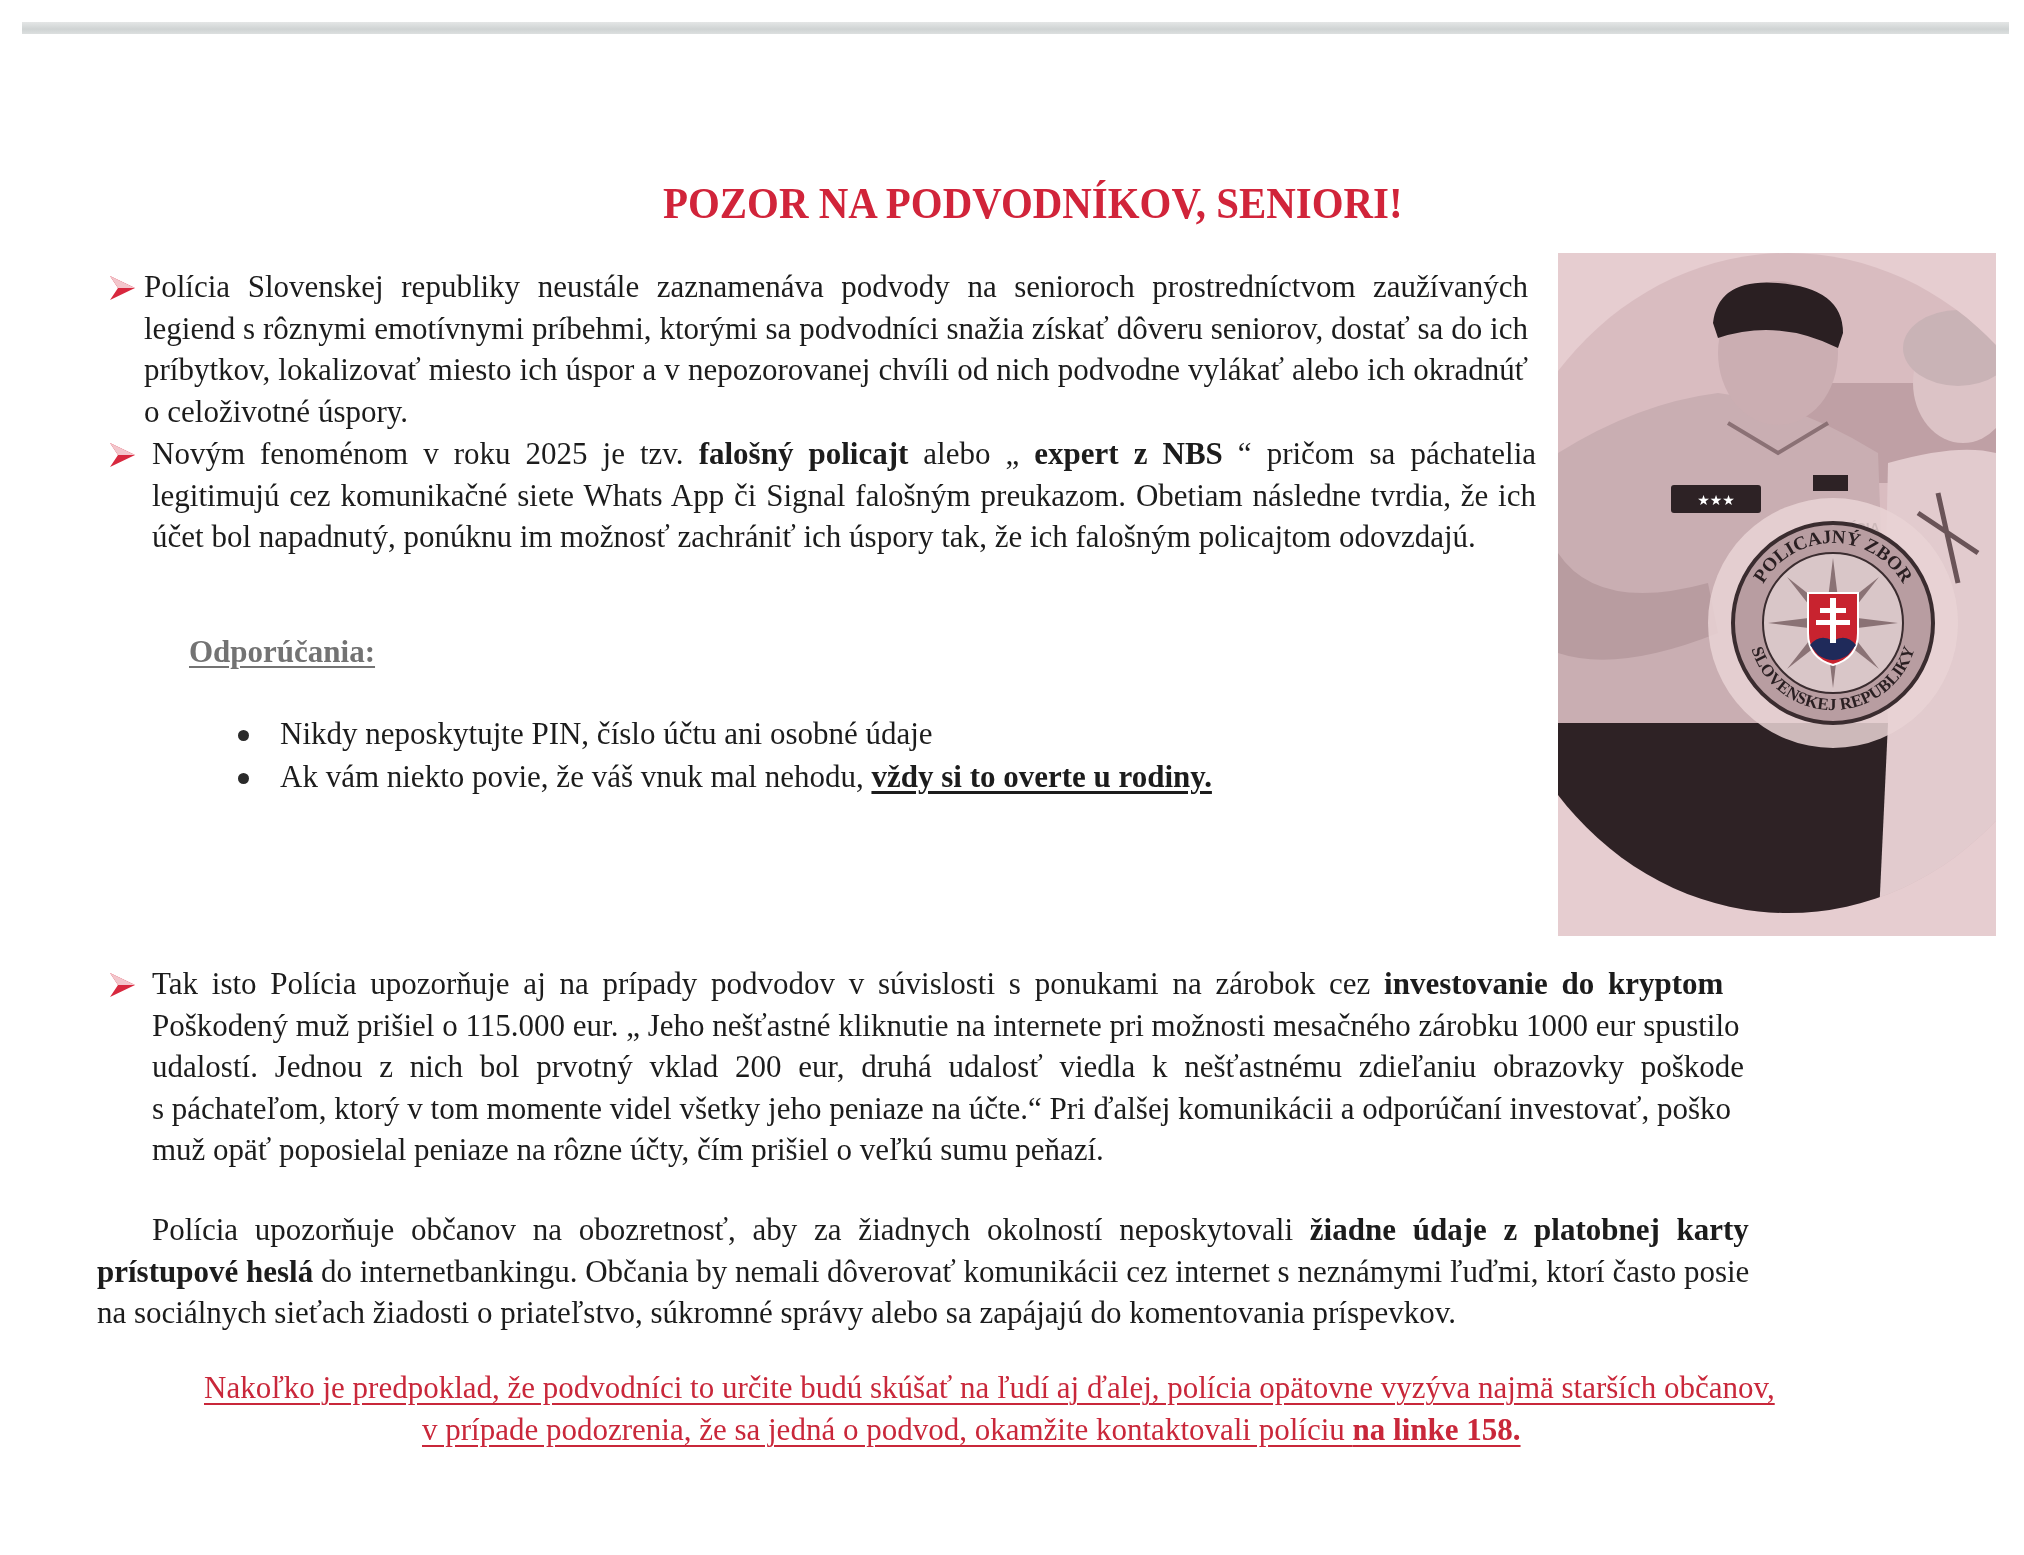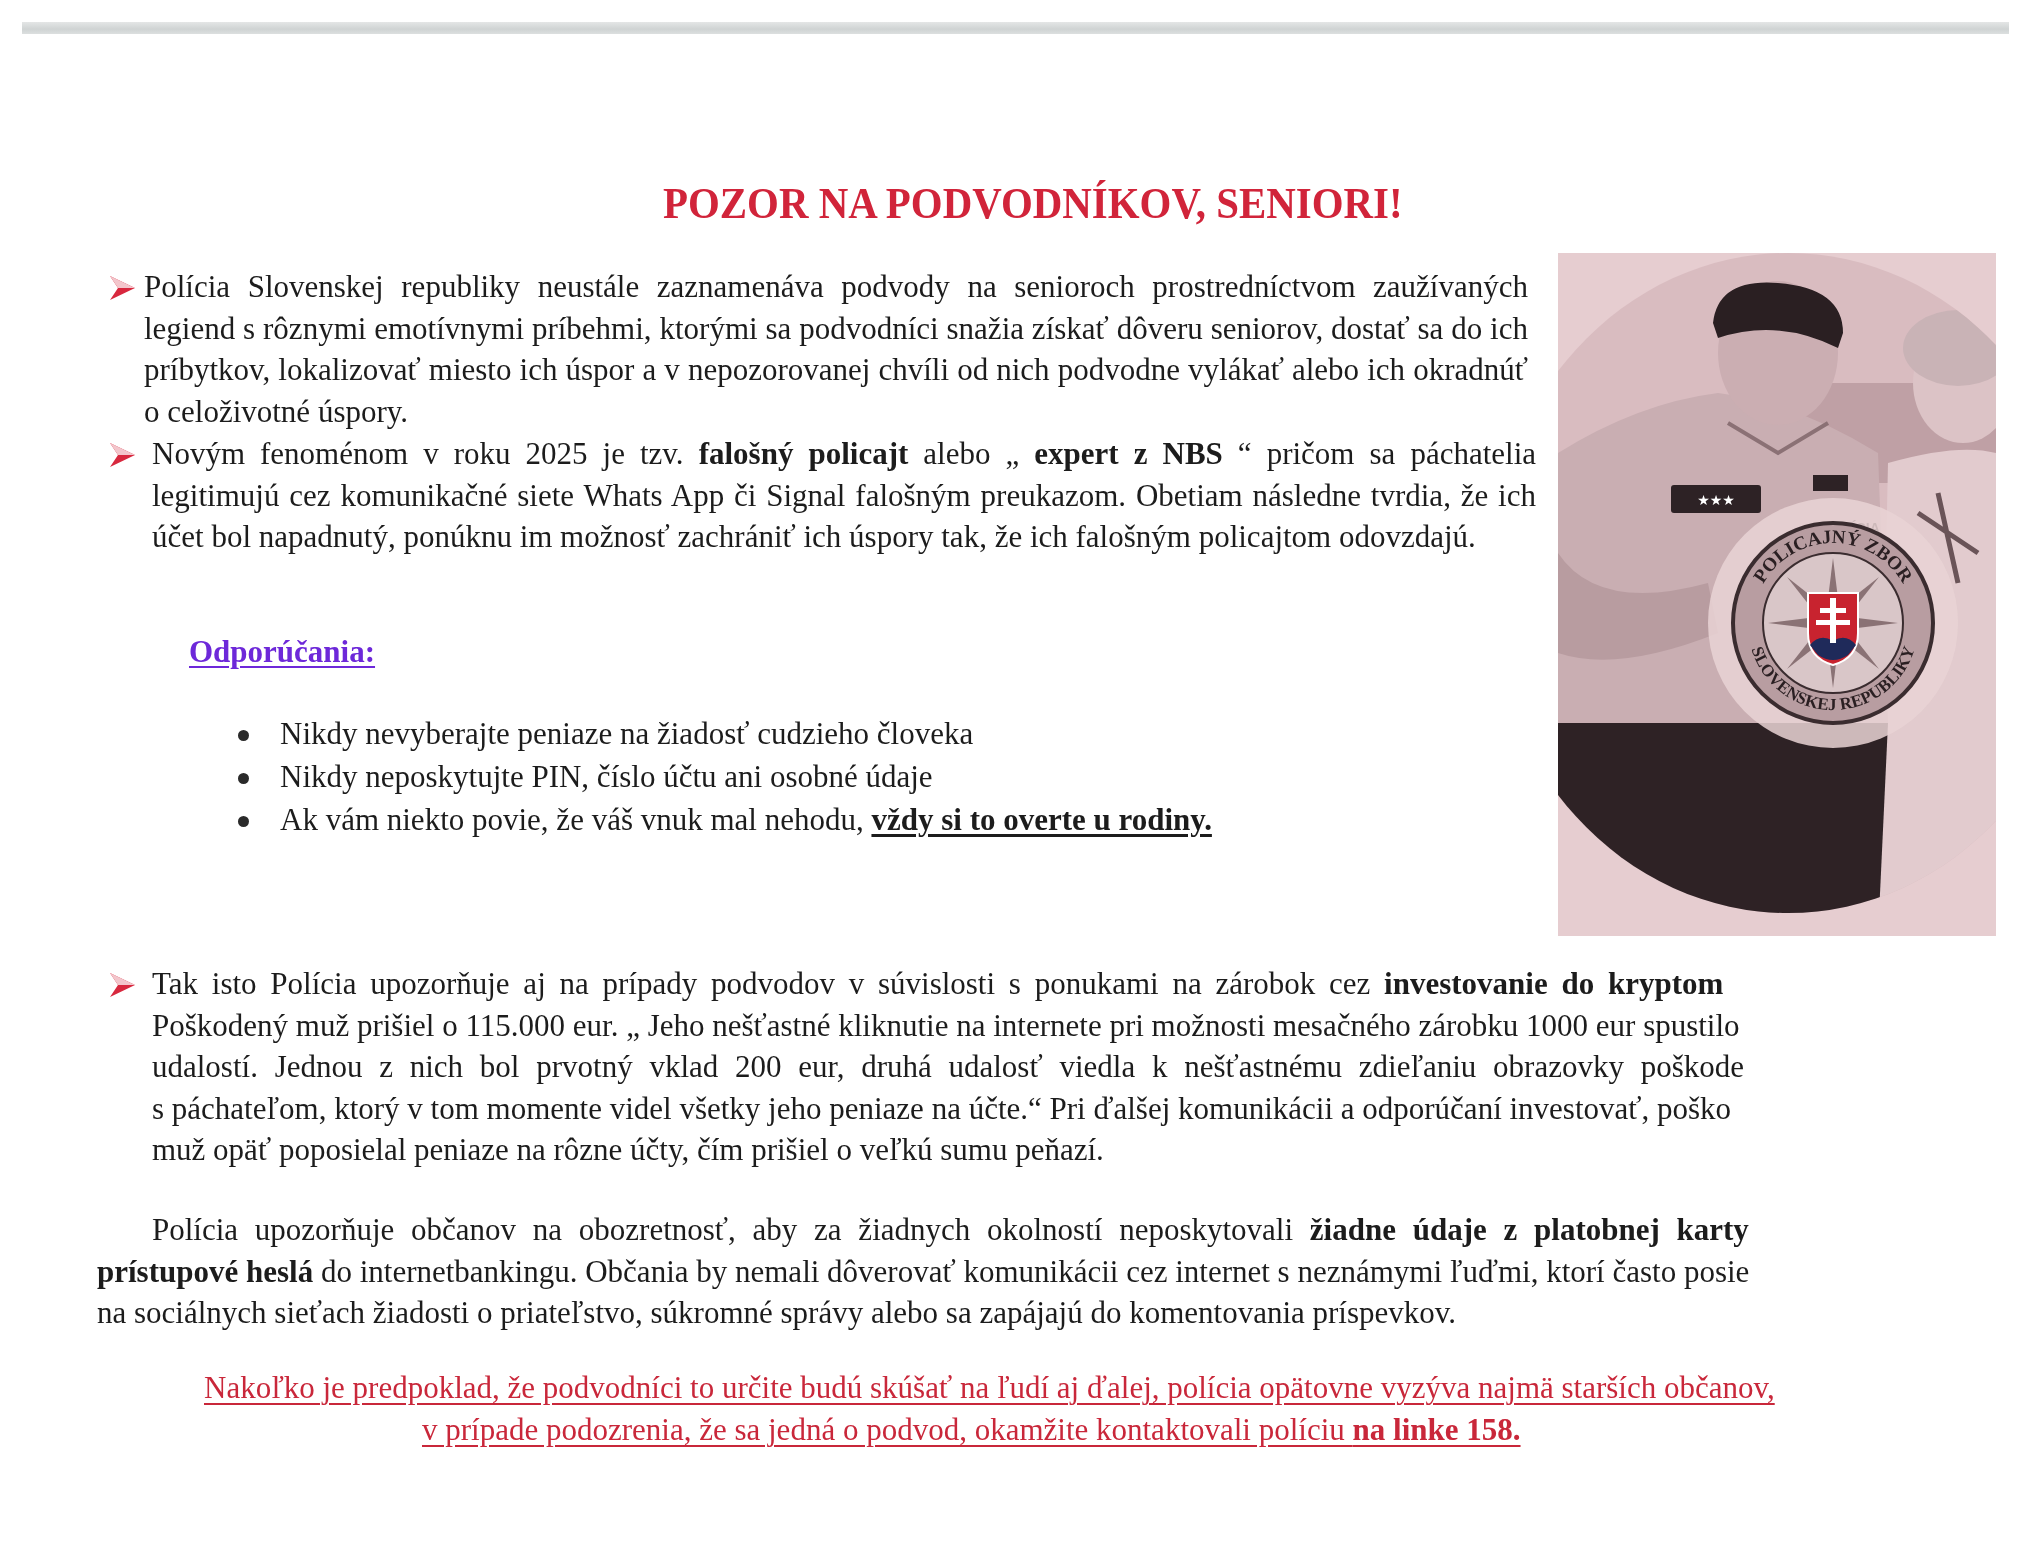--- a/index.html
+++ b/index.html
@@ -49,21 +49,21 @@
       height: 26px;
     }
     .p1 { left: 144px; top: 266px; width: 1384px; }
     .p2 { left: 152px; top: 433px; width: 1384px; }
     .recs-heading {
       position: absolute;
       left: 189px;
       top: 634px;
       font-size: 31px;
       font-weight: bold;
-      color: #6d28d9;
+      color: #737373;
       text-decoration: underline;
       text-decoration-thickness: 2px;
       text-underline-offset: 4px;
     }
     .rec-list {
       position: absolute;
       left: 238px;
       top: 712px;
       width: 1300px;
       margin: 0;
@@ -144,21 +144,20 @@
 <div class="para p1">Polícia Slovenskej republiky neustále zaznamenáva podvody na senioroch prostredníctvom zaužívaných legiend s rôznymi emotívnymi príbehmi, ktorými sa podvodníci snažia získať dôveru seniorov, dostať sa do ich príbytkov, lokalizovať miesto ich úspor a v nepozorovanej chvíli od nich podvodne vylákať alebo ich okradnúť o celoživotné úspory.</div>
 
 <svg class="arrow" style="left:108px; top:442px;" viewBox="0 0 28 26">
   <polygon points="2,1 27,13 2,25 10,13" fill="#d8283e"></polygon>
   <polygon points="2,1 27,13 10,13" fill="#f3c6cc"></polygon>
 </svg>
 <div class="para p2"><span>Novým fenoménom v roku 2025 je tzv. </span><b>falošný policajt</b><span> alebo „ </span><b>expert z NBS</b><span> “ pričom sa páchatelia legitimujú cez komunikačné siete Whats App či Signal falošným preukazom. Obetiam následne tvrdia, že ich účet bol napadnutý, ponúknu im možnosť zachrániť ich úspory tak,  že ich falošným policajtom odovzdajú.</span></div>
 
 <div class="recs-heading">Odporúčania:</div>
 <ul class="rec-list">
-  <li><span class="dot"></span><span>Nikdy nevyberajte peniaze na žiadosť cudzieho človeka</span></li>
   <li><span class="dot"></span><span>Nikdy neposkytujte PIN, číslo účtu ani osobné údaje</span></li>
   <li><span class="dot"></span><span>Ak vám niekto povie, že váš vnuk mal nehodu, </span><span class="u-bold">vždy si to overte u rodiny.</span></li>
 </ul>
 
 <div class="photo">
   <svg width="438" height="683" viewBox="0 0 438 683">
     <rect width="438" height="683" fill="#e6cdd0"></rect>
 
     <defs>
       <clipPath id="circ">

